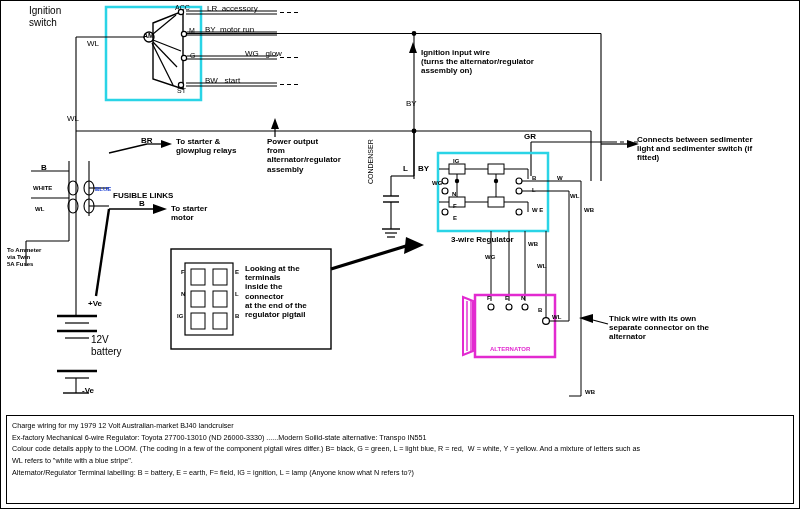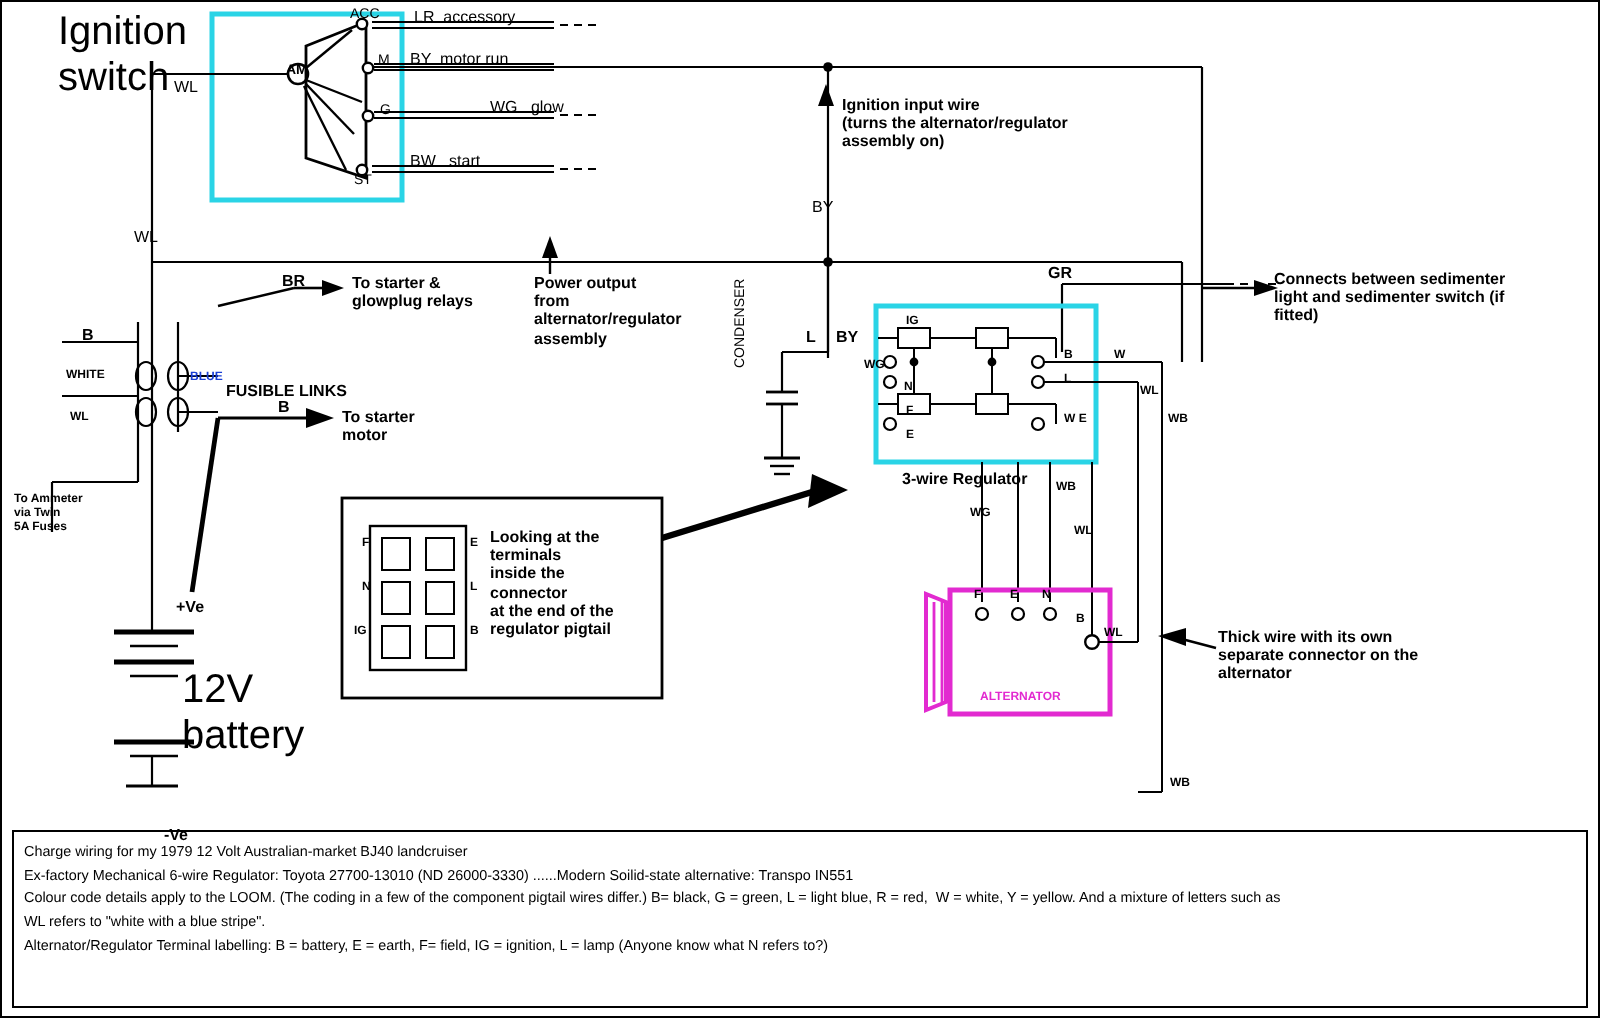--- a/index.html
+++ b/index.html
@@ -13,21 +13,21 @@
   #sheet{
     position:absolute;left:0;top:0;width:800px;height:509px;
     border:1px solid #000;
     box-sizing:border-box;
     background:#fff;
   }
   .lbl{position:absolute;font-size:8px;color:#000;line-height:1.15;white-space:pre;}
   .lbl.b{font-weight:bold;}
   .lbl.sm{font-size:7px;}
   .lbl.xs{font-size:6px;}
-  .lbl.big{font-size:20px;}
+  .lbl.big{font-size:10px;}
   svg{position:absolute;left:0;top:0;}
   .notes{
     position:absolute;left:5px;top:414px;width:788px;height:89px;
     border:1px solid #000;box-sizing:border-box;
     padding:4px 5px;
     font-size:7.2px;line-height:1.62;color:#000;
   }
   .notes div{white-space:pre-wrap;}
 </style>
 </head>
@@ -237,21 +237,21 @@
   <div class="lbl b xs" style="left:94px;top:185px;color:#1a3fd4;">BLUE</div>
   <div class="lbl b" style="left:112px;top:190px;">FUSIBLE LINKS</div>
   <div class="lbl b" style="left:138px;top:198px;">B</div>
   <div class="lbl b" style="left:170px;top:203px;">To starter
 motor</div>
 
   <div class="lbl b xs" style="left:6px;top:246px;">To Ammeter
 via Twin
 5A Fuses</div>
   <div class="lbl b" style="left:87px;top:298px;">+Ve</div>
-  <div class="lbl b" style="left:81px;top:385px;margin-top:27px;">-Ve</div>
+  <div class="lbl b" style="left:81px;top:385px;">-Ve</div>
   <div class="lbl big" style="left:90px;top:333px;">12V
 battery</div>
 
   <div class="lbl sm" style="left:366px;top:183px;transform:rotate(-90deg);transform-origin:left top;white-space:nowrap;">CONDENSER</div>
   <div class="lbl b" style="left:402px;top:163px;">L</div>
   <div class="lbl b" style="left:417px;top:163px;">BY</div>
   <div class="lbl b" style="left:523px;top:131px;">GR</div>
   <div class="lbl b" style="left:636px;top:134px;">Connects between sedimenter
 light and sedimenter switch (if
 fitted)</div>

